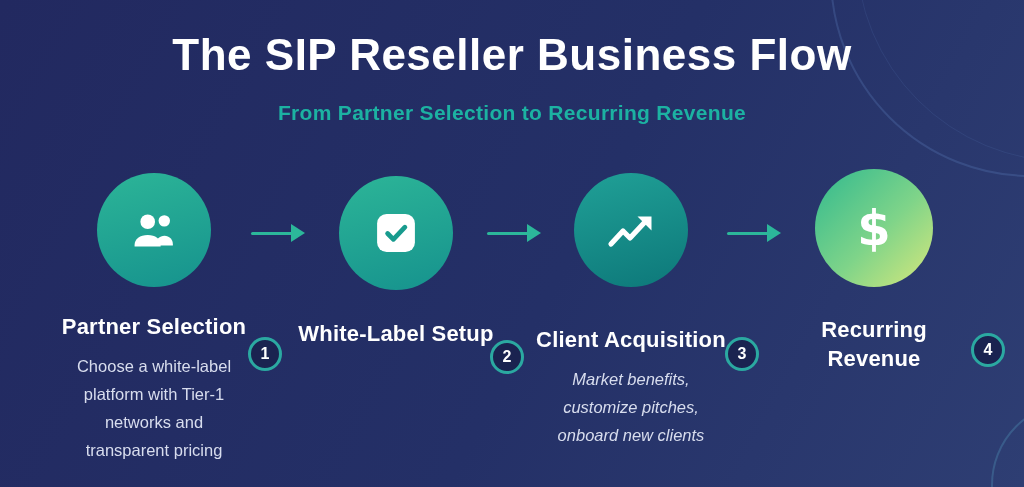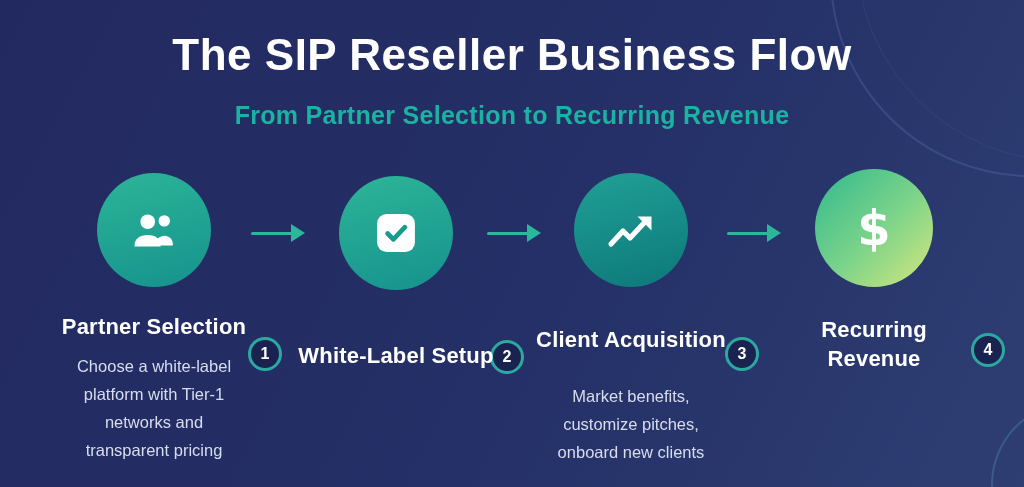--- a/index.html
+++ b/index.html
@@ -29,21 +29,21 @@
   }
 
   .page-title {
     position: absolute; top: 30px; left: 0; width: 100%;
     text-align: center; color: #ffffff;
     font-size: 44px; font-weight: bold; letter-spacing: 0.5px;
   }
   .page-subtitle {
     position: absolute; top: 101px; left: 0; width: 100%;
     text-align: center; color: #1cb2a2;
-    font-size: 25px; font-weight: bold; letter-spacing: 0.3px;
+    font-size: 21px; font-weight: bold; letter-spacing: 0.3px;
   }
 
   .step { position: absolute; top: 0; height: 487px; width: 240px; }
   .step-1 { left: 34px; }
   .step-2 { left: 276px; }
   .step-3 { left: 511px; }
   .step-4 { left: 749px; width: 250px; }
 
   .circle {
     position: absolute; left: 50%; transform: translateX(-50%);
@@ -64,32 +64,32 @@
   }
   .step-1 .badge, .step-2 .badge, .step-3 .badge { left: 151px; }
   .step-4 .badge { left: 156px; }
 
   .step-title {
     position: absolute; left: 50%; transform: translateX(-50%);
     width: 230px; text-align: center; color: #ffffff;
     font-size: 22px; font-weight: bold; line-height: 29px; letter-spacing: 0.2px;
   }
   .step-1 .step-title { top: 312px; }
-  .step-2 .step-title { top: 341px; text-align: center; }
+  .step-2 .step-title { top: 319px; text-align: center; }
   .step-3 .step-title { top: 325px; }
   .step-4 .step-title { top: 307px; width: 160px; margin-top: 8px; }
 
   .step-desc {
     position: absolute; left: 50%; transform: translateX(-50%);
     width: 240px; text-align: center; color: #d8ddee;
     font-size: 16.5px; line-height: 28px; white-space: pre-line;
   }
   .step-1 .step-desc { top: 352px; }
   .step-2 .step-desc { top: 365px; }
-  .step-3 .step-desc { top: 382px; }
+  .step-3 .step-desc { top: 365px; font-style: italic; }
   .step-4 .step-desc { top: 379px; width: 250px; }
 
   .flow-arrow { position: absolute; top: 224px; width: 54px; height: 18px; }
   .arrow-1 { left: 251px; }
   .arrow-2 { left: 487px; }
   .arrow-3 { left: 727px; }
   .flow-arrow .shaft {
     position: absolute; left: 0; top: 7.5px; width: 42px; height: 3.5px;
     background: #2cb79a; border-radius: 2px;
   }

